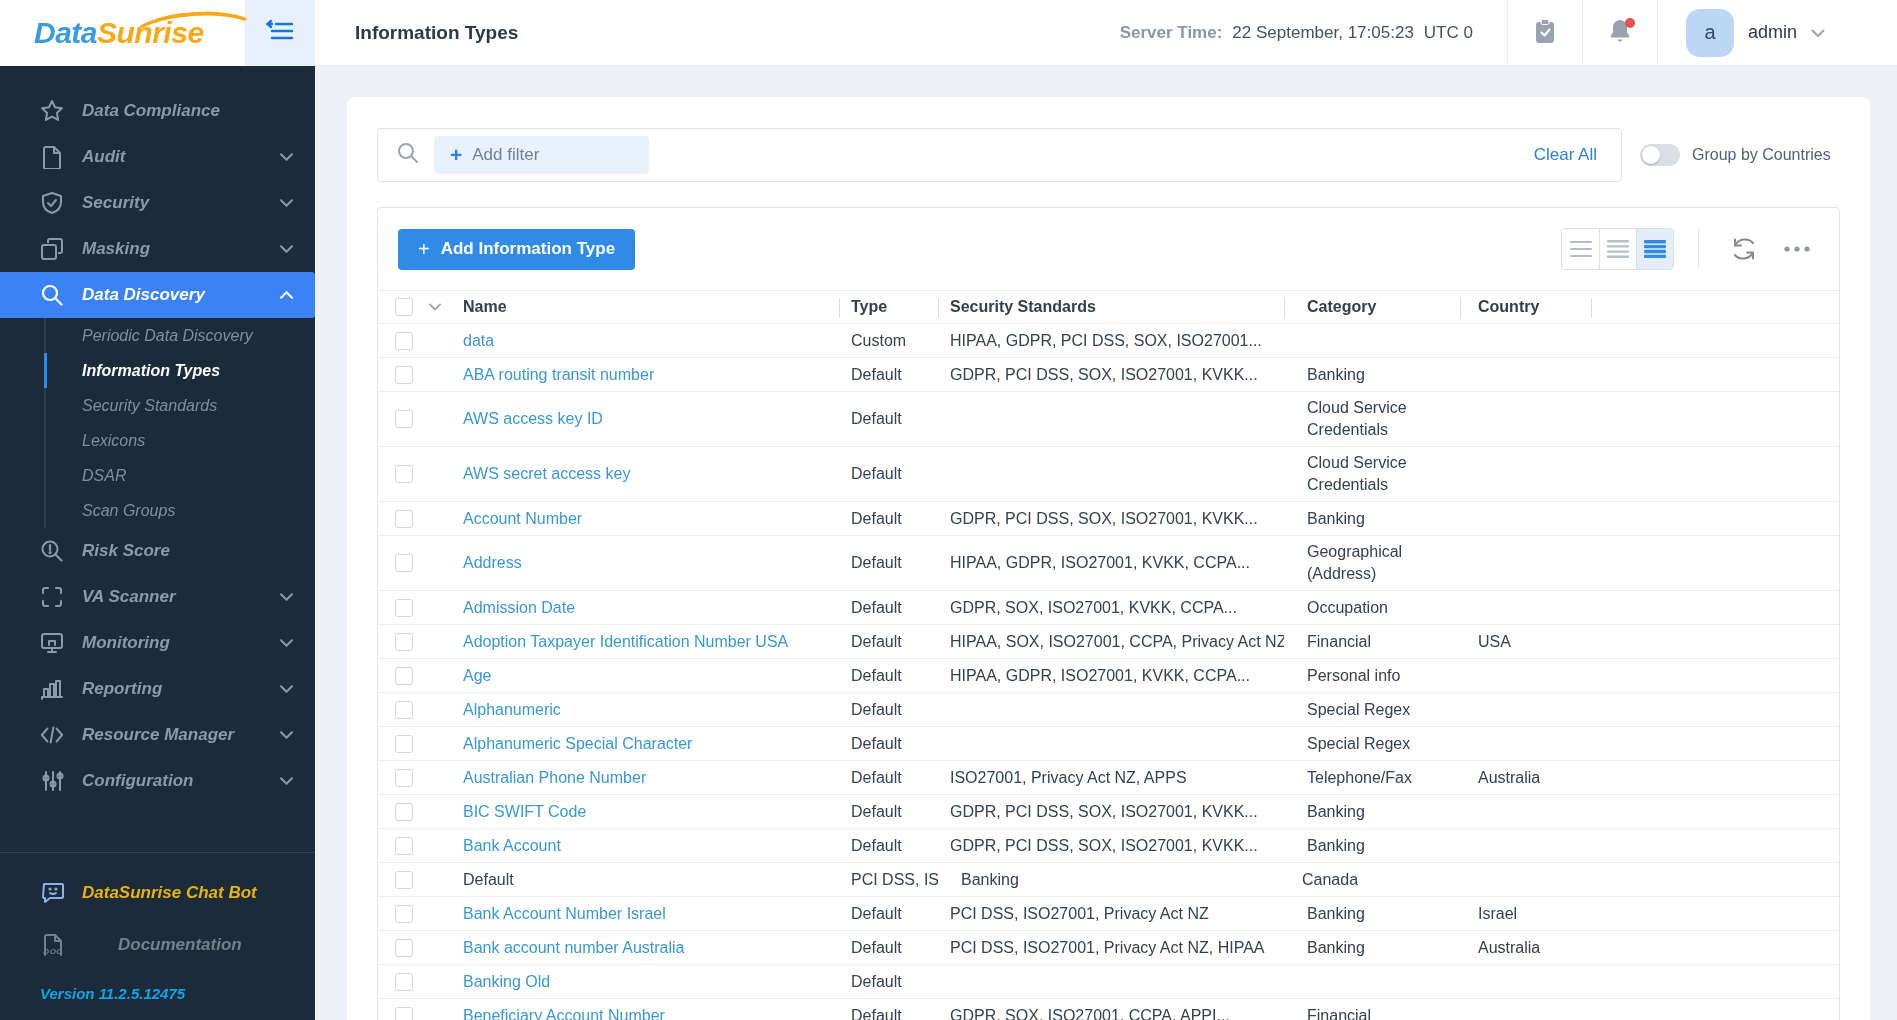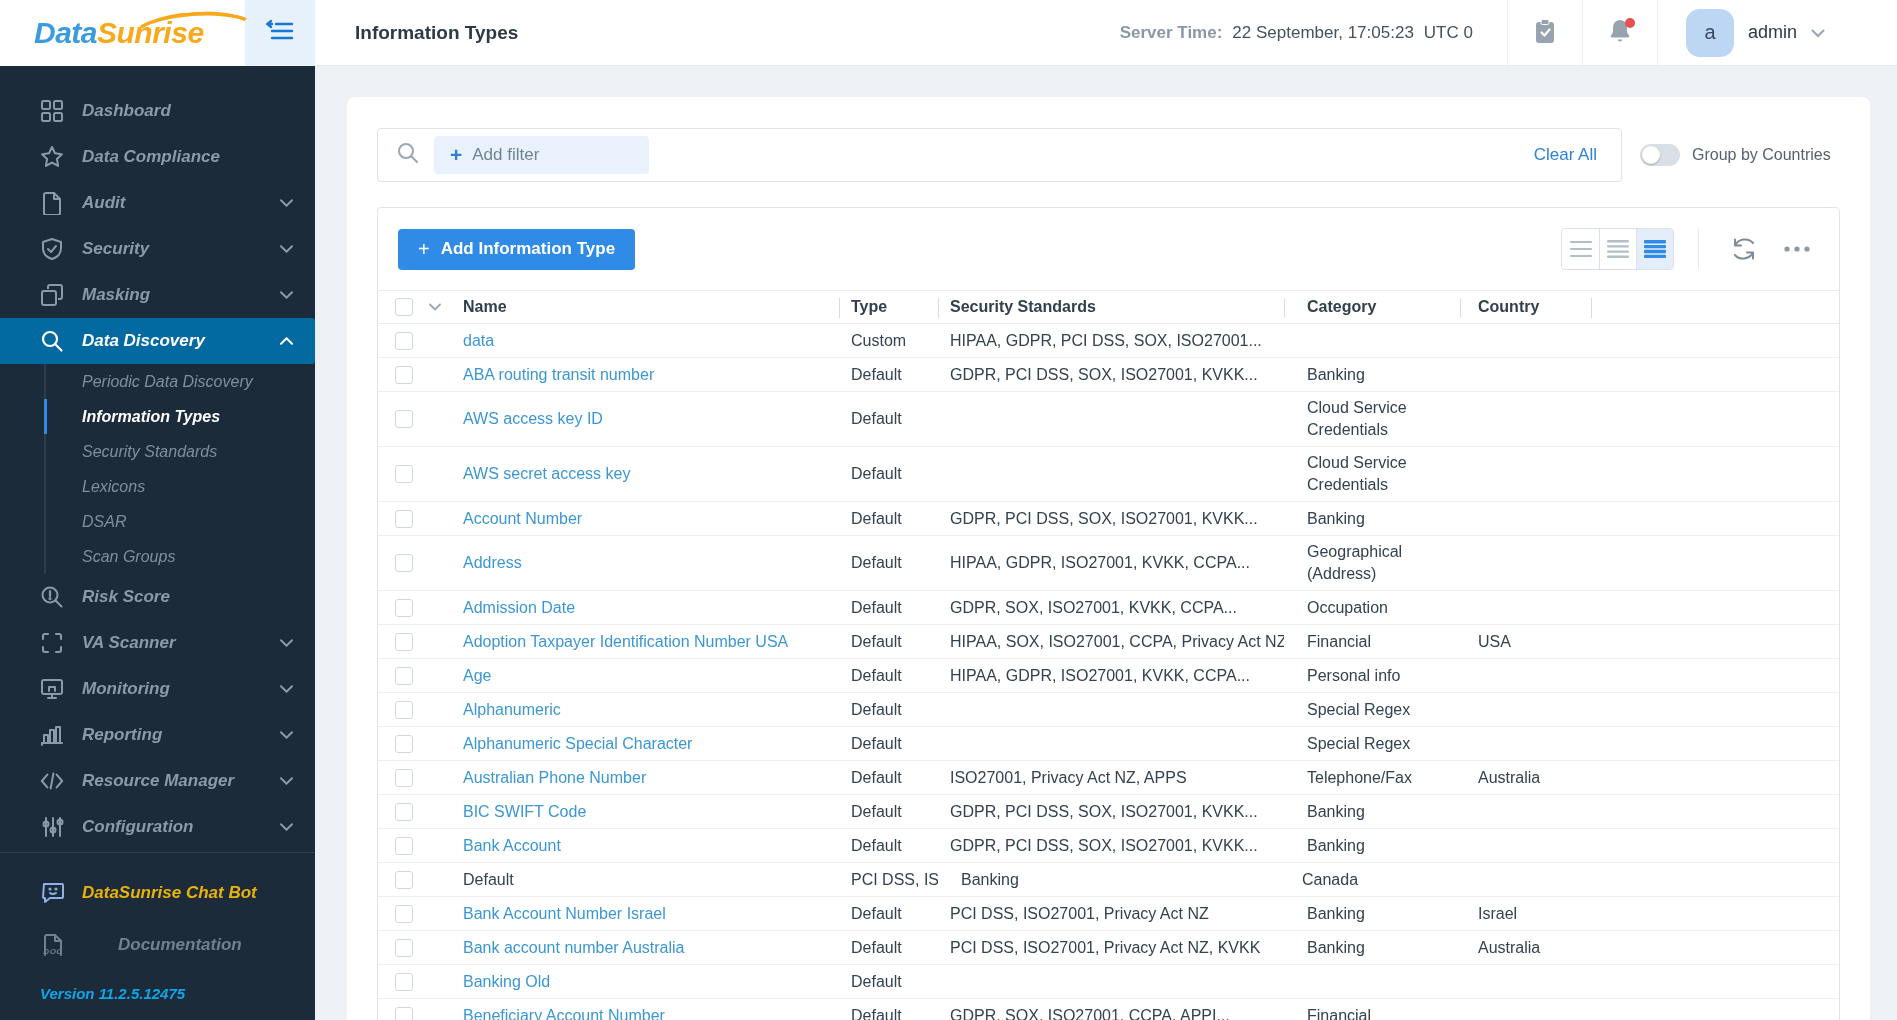--- a/index.html
+++ b/index.html
@@ -14,21 +14,21 @@
   .logo-text { font-size:30px; font-weight:700; letter-spacing:-0.5px; position:relative; }
   .logo-data { color:#3b9bdf; }
   .logo-sunrise { color:#f7a81b; position:relative; }
   .logo-arc { position:absolute; left:96px; top:-4px; width:128px; height:44px; border:4px solid transparent; border-top:4px solid #f7a81b; border-radius:50%; transform:rotate(-4deg); pointer-events:none; }
   .collapse-btn { width:70px; background:#e7f1fb; display:flex; align-items:center; justify-content:center; cursor:pointer; }
 
   .nav { flex:1; overflow:hidden; padding-top:22px; }
   .nav-item { height:46px; display:flex; align-items:center; padding:0 22px 0 40px; color:#8b9aa8; font-size:17px; font-weight:600; cursor:pointer; white-space:nowrap; }
   .nav-item .nav-ic { width:24px; height:24px; margin-right:18px; flex:none; display:flex; align-items:center; justify-content:center; }
   .nav-item .chev { margin-left:auto; display:flex; }
-  .nav-item.active { background:#0369a1; color:#fff; border-radius:0 3px 3px 0; }
+  .nav-item.active { background:#3b82f6; color:#fff; border-radius:0 3px 3px 0; }
   .nav-sub { height:35px; display:flex; align-items:center; padding-left:82px; color:#7e8f9e; font-size:16px; font-weight:400; cursor:pointer; position:relative; white-space:nowrap; }
   .nav-sub::before { content:''; position:absolute; left:44px; top:0; bottom:0; width:2px; background:#2b3c4d; }
   .nav-sub.active { color:#fff; font-weight:700; }
   .nav-sub.active::before { background:#2f8be6; width:3px; }
 
   .sidebar-foot { flex:none; border-top:1px solid rgba(255,255,255,0.10); padding:14px 0 18px 40px; }
   .foot-item { display:flex; align-items:center; height:52px; font-size:17px; font-weight:600; cursor:pointer; white-space:nowrap; }
   .foot-item .nav-ic { width:26px; height:26px; margin-right:16px; display:flex; align-items:center; justify-content:center; }
   .foot-chatbot { color:#eab308; }
   .foot-doc { color:#73808d;gap:36px; }
@@ -110,34 +110,20 @@
               <path d="M6 19 H26"></path>
               <path d="M6 5 L1.5 5"></path>
               <path d="M5 2 L1.5 5 L5 8" fill="none"></path>
           </svg>
         </span>
       </div>
     </div>
 
     <nav class="nav">
 
-        <div class="nav-row">
-          <div class="nav-item">
-            <span class="nav-ic">
-              <svg width="24" height="24" viewBox="0 0 24 24" fill="none" stroke="currentColor" stroke-width="2">
-                <rect x="2" y="2" width="8" height="8" rx="1.5"></rect>
-                <rect x="14" y="2" width="8" height="8" rx="1.5"></rect>
-                <rect x="2" y="14" width="8" height="8" rx="1.5"></rect>
-                <rect x="14" y="14" width="8" height="8" rx="1.5"></rect>
-              </svg>
-            </span>
-            <span>Dashboard</span>
-
-          </div>
-        </div>
 
         <div class="nav-row">
           <div class="nav-item">
             <span class="nav-ic">
               <svg width="24" height="24" viewBox="0 0 24 24" fill="none" stroke="currentColor" stroke-width="2" stroke-linejoin="round">
                 <path d="M12 2 l3 6.3 6.9 0.9 -5 4.8 1.2 6.9 -6.1 -3.3 -6.1 3.3 1.2 -6.9 -5 -4.8 6.9 -0.9 z"></path>
               </svg>
             </span>
             <span>Data Compliance</span>
 
@@ -748,21 +734,21 @@
                 <div class="cell"></div>
               </div>
 
               <div class="tgrid trow">
                 <div class="cell" style="padding-left:0">
                   <div class="checkbox"></div>
                 </div>
                 <div class="cell"></div>
                 <div class="cell cell-name"><a>Bank account number Australia</a></div>
                 <div class="cell">Default</div>
-                <div class="cell cell-std">PCI DSS, ISO27001, Privacy Act NZ, KVKK</div>
+                <div class="cell cell-std">PCI DSS, ISO27001, Privacy Act NZ, HIPAA</div>
                 <div class="cell cell-cat">Banking</div>
                 <div class="cell cell-cty">Australia</div>
                 <div class="cell"></div>
               </div>
 
               <div class="tgrid trow">
                 <div class="cell" style="padding-left:0">
                   <div class="checkbox"></div>
                 </div>
                 <div class="cell"></div>

